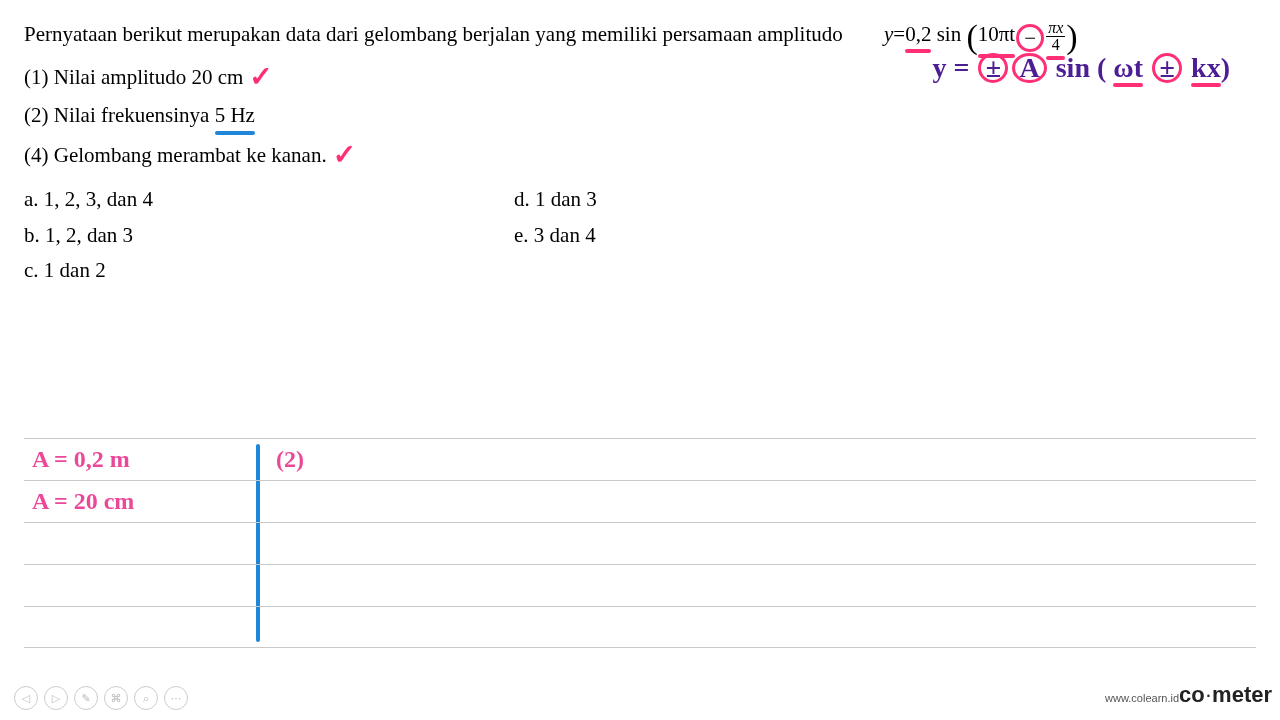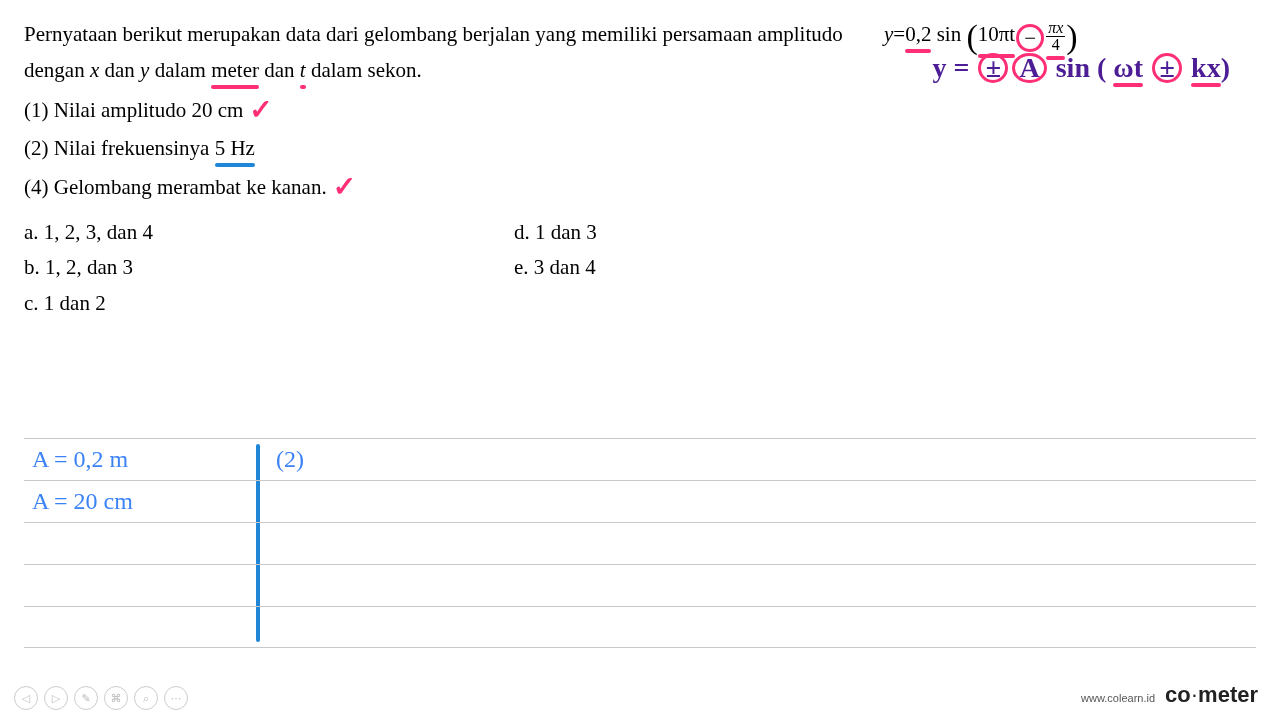--- a/index.html
+++ b/index.html
@@ -75,23 +75,23 @@
     }
     .frac .num { display:block; border-bottom: 1.4px solid #000; padding: 0 2px; font-style: italic;}
     .frac .den { display:block; padding: 0 2px; }
     .bigparen {
       font-size: 34px;
       vertical-align: -7px;
       display:inline-block;
       line-height: 1;
     }
     .hand-blue {
-      color: #3b82f6;
+      color: #ec4899;
       font-family: 'Comic Sans MS', 'Segoe Script', cursive;
-      font-weight: 400;
+      font-weight: 700;
     }
     .hand-formula {
       position: absolute;
       right: 50px;
       top: 52px;
       font-size: 28px;
       color: #4c1d95;
       font-family: 'Comic Sans MS', 'Segoe Script', cursive;
       font-weight: 600;
     }
@@ -157,24 +157,24 @@
       bottom: 6px;
       width: 4px;
       background: #1f86d8;
       border-radius: 2px;
     }
     .nb-left { width: 232px; padding-left: 8px; }
     .nb-right { padding-left: 20px; }
     .footer {
       position: absolute;
       bottom: 12px;
-      right: 22px;
+      right: 8px;
       display: flex;
       align-items: baseline;
-      gap: 10px;
+      gap: 0;
       color: #222;
     }
     .footer .url { font-size: 11px; color: #555; font-family: Arial, sans-serif; }
     .footer .brand { font-size: 22px; font-weight: 600; font-family: Arial, sans-serif; }
     .footer .brand .dot { font-weight:400; }
     .bottom-icons {
       position: absolute;
       left: 14px;
       bottom: 10px;
       display: flex;
@@ -193,23 +193,20 @@
     }
   </style>
 </head>
 <body>
 
 <div class="content">
   <div class="question-line">
     <span>Pernyataan berikut merupakan data dari gelombang berjalan yang memiliki persamaan amplitudo </span><span class="eq"><i>y</i><span>=</span><span class="underline-red">0,2</span><span> sin </span><span class="bigparen">(</span><span class="eq-underline-pink">10πt</span><span class="minus-circled">
           <span>−</span>
         </span><span class="frac eq-underline-pink"><span class="num">πx</span><span class="den">4</span></span><span class="bigparen">)</span></span>
-  </div>
-  <div class="question-line">
-    <span>dengan </span><i>x</i><span> dan </span><i>y</i><span> dalam </span><span class="underline-red">meter</span><span> dan </span><span class="underline-red"><i>t</i></span><span> dalam sekon.</span>
   </div>
 
   <div class="statement">
     <span>(1) </span><span>Nilai amplitudo 20 cm</span><span class="check">✓</span>
   </div>
   <div class="statement">
     <span>(2) </span><span>Nilai frekuensinya </span><span class="underline-blue">5 Hz</span>
   </div>
   <div class="statement">
     <span>(4) </span><span>Gelombang merambat ke kanan.</span><span class="check">✓</span>

